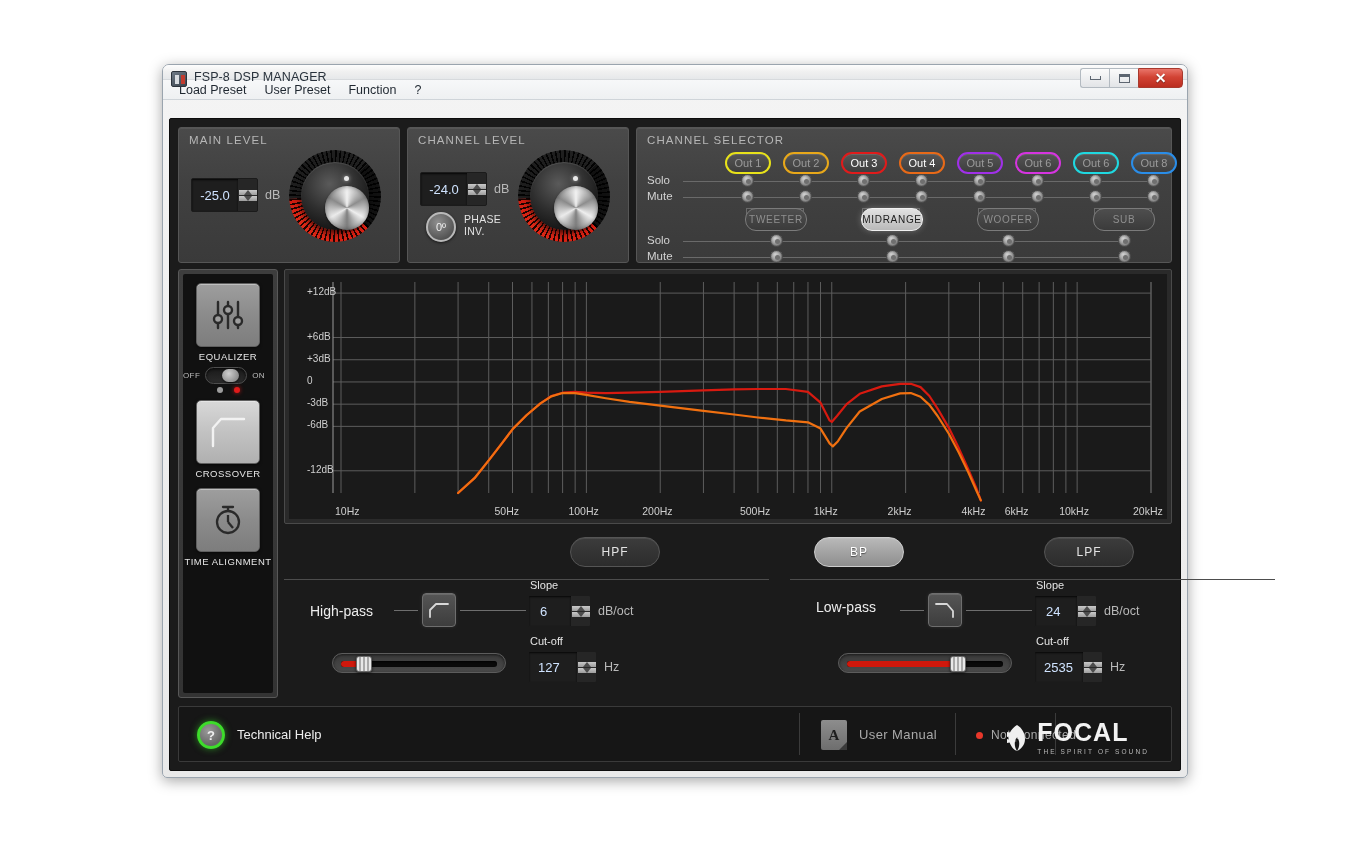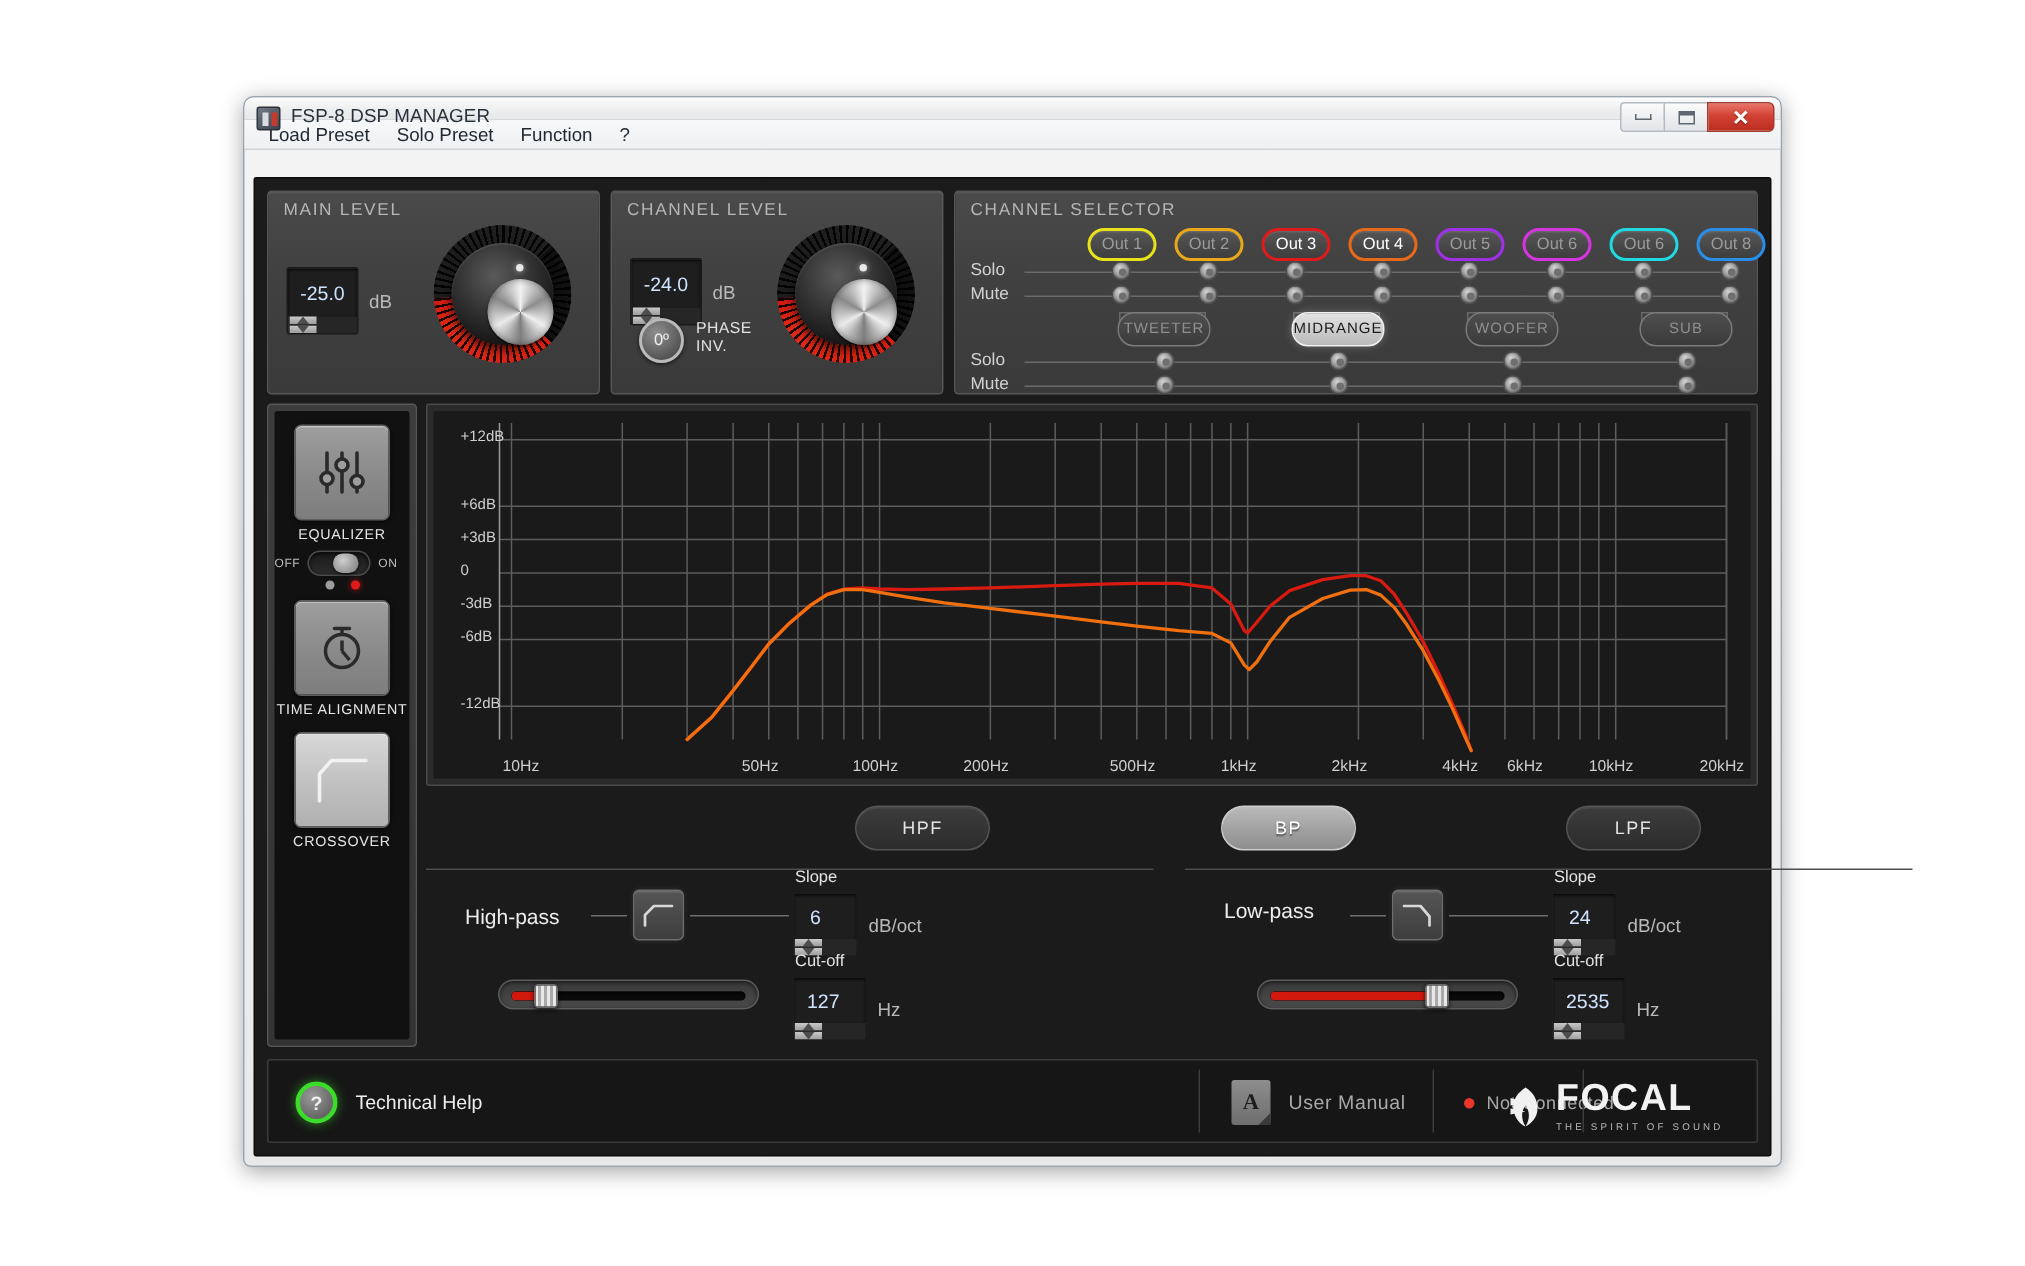--- a/index.html
+++ b/index.html
@@ -86,23 +86,23 @@
   }
   .panel-title {
     position:absolute; left:10px; top:6px; font-size:11.5px; color:#b6b6b6;
     letter-spacing:1.1px;
   }
   .p-main { width: 222px; }
   .p-chan { width: 222px; }
   .p-sel  { flex: 1; }
 
   
-  .spin { display:flex; align-items:flex-start;
+  .spin { display:flex; align-items:center;
           border:1px solid #1b1b1b; border-radius:2px; overflow:hidden;
-          background:#262626;flex-direction:column; }
+          background:#262626; }
   .spin-val {
     width: 46px; height: 32px; background:#1e1e1e;
     color:#cfe3ff; font-size:13px; display:flex; align-items:center;
     justify-content:center; font-family:"Liberation Sans",sans-serif;
     box-shadow: inset 0 1px 2px rgba(0,0,0,.8);
   }
   .spin-btns { display:flex; flex-direction:column; width:19px; }
   .spin-b {
     flex:1; background:linear-gradient(180deg,#c9c9c9,#9d9d9d);
     border-left:1px solid #2a2a2a; display:flex; align-items:center;
@@ -310,21 +310,21 @@
           <div class="glyph-max"></div>
         </div>
       <div class="wbtn close">
           <span class="glyph-x">✕</span>
         </div>
     </div>
   </div>
 
   <div class="menubar">
     <div class="menuitem">Load Preset</div>
-    <div class="menuitem">Solo Preset</div>
+    <div class="menuitem">User Preset</div>
     <div class="menuitem">Function</div>
     <div class="menuitem">?</div>
   </div>
 
   <div class="appbody">
 
     <div class="toprow">
 
       <div class="panel p-main">
         <div class="panel-title">MAIN LEVEL</div>
@@ -464,40 +464,40 @@
               <div class="tgl-knob"></div>
             </div>
             <span class="tgl-txt">ON</span>
           </div>
           <div class="leds2" style="justify-content: center;">
             <div class="minled" style="background:#9d9d9d"></div>
             <div class="minled" style="background:#e01a1a;box-shadow:0 0 4px rgba(224,26,26,.8)"></div>
           </div>
           <div style="height: 7px;"></div>
           <div class="side-item" style="margin-bottom: 9px;">
+            <div class="side-btn sel">
+              <svg width="40" height="36" viewBox="0 0 40 36">
+                <polyline points="5,32 5,14 13,5 36,5" fill="none" stroke="#f2f2f2" stroke-width="2.4" stroke-linejoin="round" stroke-linecap="round"></polyline>
+              </svg>
+            </div>
+            <div class="side-lbl">CROSSOVER</div>
+          </div>
+          <div class="side-item" style="margin-bottom: 9px;">
             <div class="side-btn">
               <svg width="36" height="36" viewBox="0 0 36 36">
                 <g stroke="#2a2a2a" stroke-width="2.3" fill="none">
                   <circle cx="18" cy="20" r="11"></circle>
                   <line x1="18" y1="20" x2="23" y2="26"></line>
                   <line x1="18" y1="20" x2="18" y2="13"></line>
                   <line x1="13" y1="5" x2="23" y2="5" stroke-linecap="round"></line>
                   <line x1="18" y1="5" x2="18" y2="9"></line>
                 </g>
               </svg>
             </div>
             <div class="side-lbl">TIME ALIGNMENT</div>
-          </div>
-          <div class="side-item" style="margin-bottom: 9px;">
-            <div class="side-btn sel">
-              <svg width="40" height="36" viewBox="0 0 40 36">
-                <polyline points="5,32 5,14 13,5 36,5" fill="none" stroke="#f2f2f2" stroke-width="2.4" stroke-linejoin="round" stroke-linecap="round"></polyline>
-              </svg>
-            </div>
-            <div class="side-lbl">CROSSOVER</div>
           </div>
         </div>
     </div>
 
     <div class="graphwrap">
       <div class="graph" id="graph">
           <svg width="868" height="245" style="position: absolute; left: 0px; top: 0px;">
             <line x1="52" x2="52" y1="8" y2="219" stroke="#5d5d5d" stroke-width="1"></line>
             <line x1="125.8661256662647" x2="125.8661256662647" y1="8" y2="219" stroke="#5d5d5d" stroke-width="1"></line>
             <line x1="169.07503925458602" x2="169.07503925458602" y1="8" y2="219" stroke="#5d5d5d" stroke-width="1"></line>

